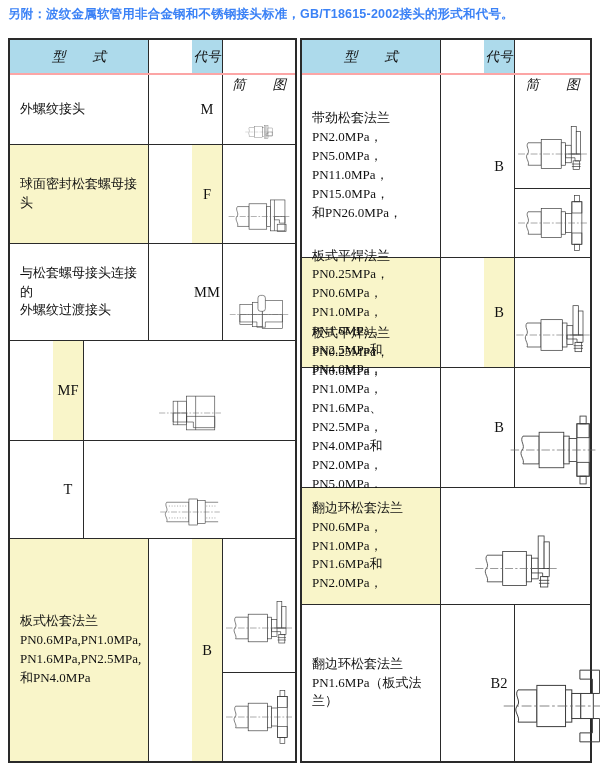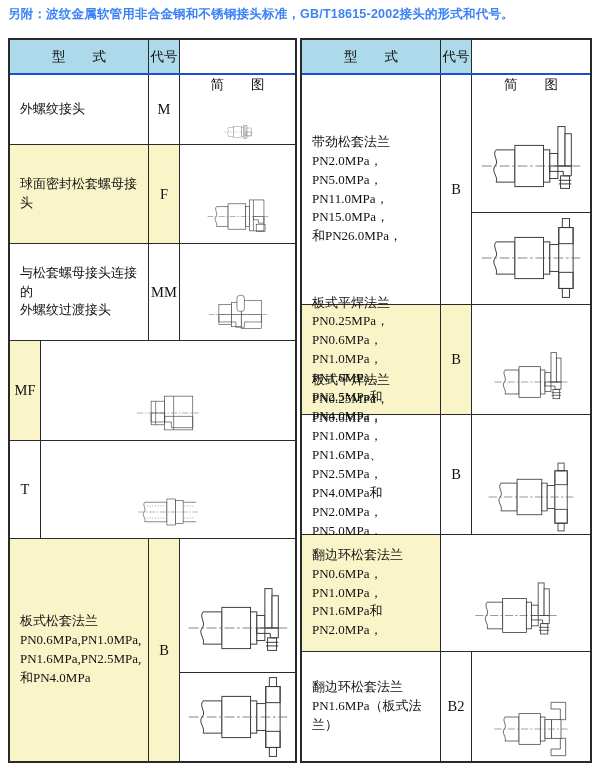--- a/index.html
+++ b/index.html
@@ -16,25 +16,25 @@
     position:absolute;top:38px;height:725px;box-sizing:border-box;
     border:2px solid #2a2a2a;background:#fff;display:flex;flex-direction:column;
   }
   #tbl-left{left:8px;width:289px;}
   #tbl-right{left:300px;width:292px;}
   .row{display:flex;border-bottom:1px solid #2a2a2a;box-sizing:border-box;min-height:0;}
   .row.last{border-bottom:none;flex:1;}
   .cell{box-sizing:border-box;border-right:1px solid #2a2a2a;display:flex;align-items:center;min-width:0;min-height:0;}
   .cell:last-child{border-right:none;margin-top:45px;}
   .c1{width:139px;}
-  .c2{width:31px;justify-content:center;}
+  .c2{width:31px;justify-content:center;margin-left:43px;}
   .c3{flex:1;justify-content:center;}
   .type{font-size:13px;line-height:1.45;padding:4px 4px 4px 10px;white-space:pre-line;}
   .code{font-size:14.5px;}
-  .hdr{border-bottom:2px solid #1d4ed8;}
+  .hdr{border-bottom:2px solid #fca5a5;font-style:italic;}
   .hdr .cell{background:#addaeb;justify-content:center;padding:0;font-size:13.5px;white-space:pre;}
   .y{background:#f9f5c9;}
   .diag{flex-direction:column;padding:0;}
   .sub{flex:1;width:100%;display:flex;align-items:center;justify-content:center;min-height:0;}
   .sub + .sub{border-top:1px solid #2a2a2a;}
   .dg{width:112px;height:86px;}
   
   .s{stroke:#3b3b3b;stroke-width:1.1;fill:none;stroke-linejoin:miter;}
   .f{fill:#ffffff;}
   .cl{stroke:#666;stroke-width:.9;stroke-dasharray:11 3 3 3;fill:none;}
@@ -219,21 +219,21 @@
   </div>
 </div>
 
 <div class="tbl" id="tbl-right">
   <div class="row hdr" style="height:35px">
     <div class="cell c1">型　　式</div>
     <div class="cell c2">代号</div>
     <div class="cell c3">简　　图</div>
   </div>
 
-  <div class="row" style="height:230px">
+  <div class="row" style="height:183px">
     <div class="cell c1 type">带劲松套法兰
 PN2.0MPa，PN5.0MPa，
 PN11.0MPa，PN15.0MPa，
 和PN26.0MPa，</div>
     <div class="cell c2 code">B</div>
     <div class="cell c3 diag">
       <div class="sub">
         <svg class="dg" viewBox="0 0 120 96">
             <use href="#g-sym-flangeup"></use>
           </svg>

